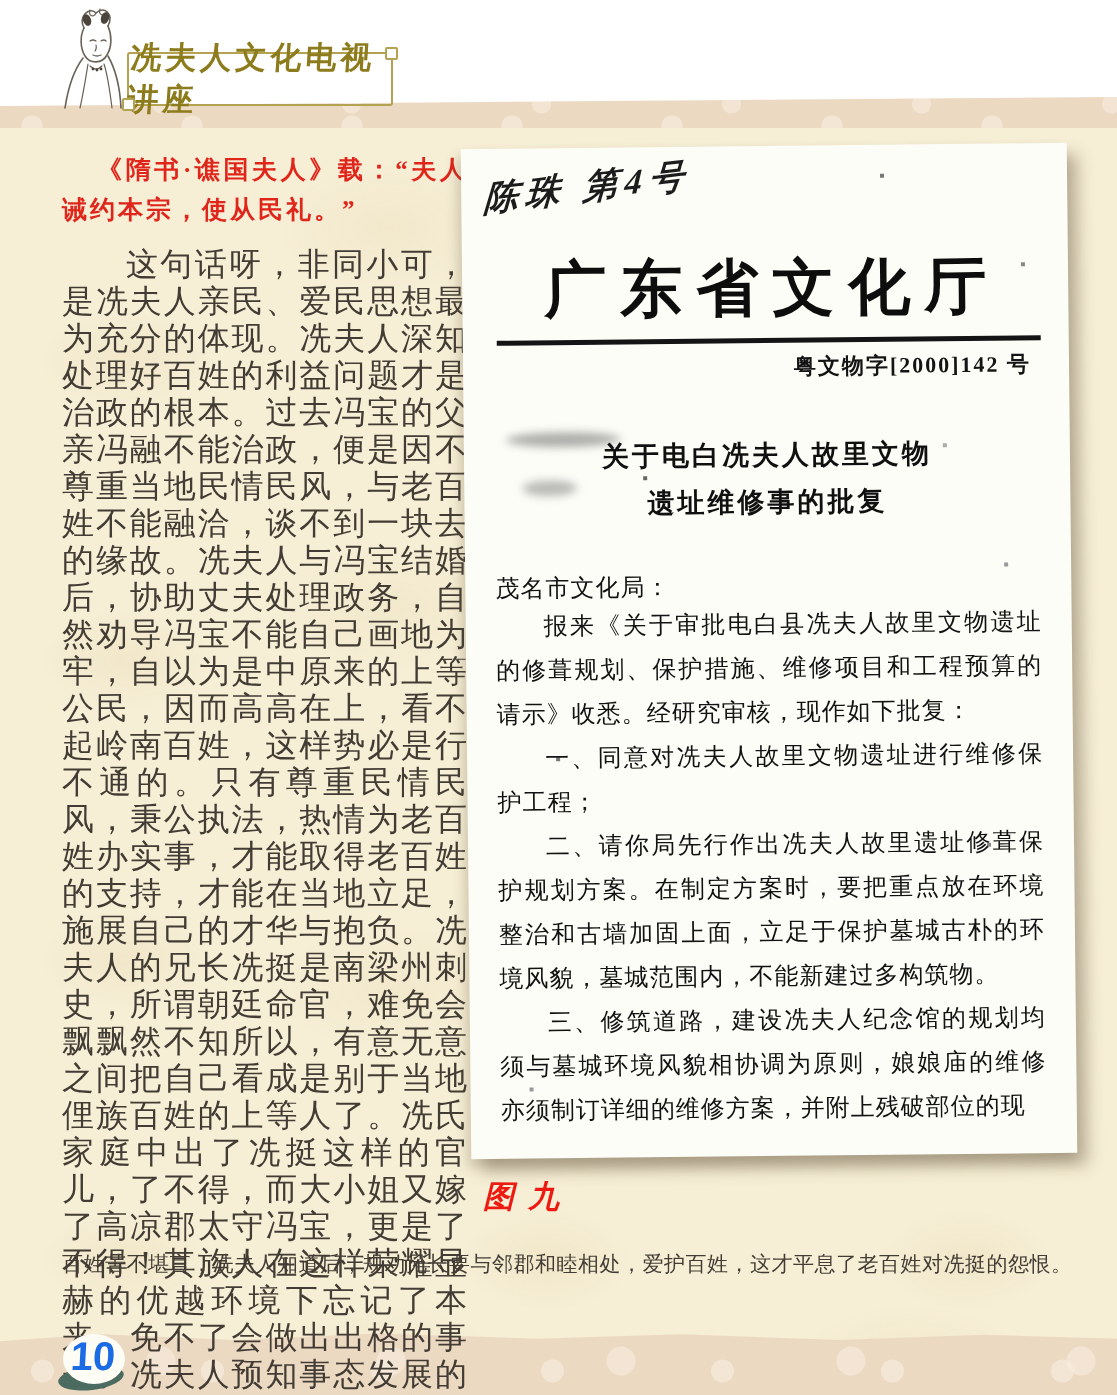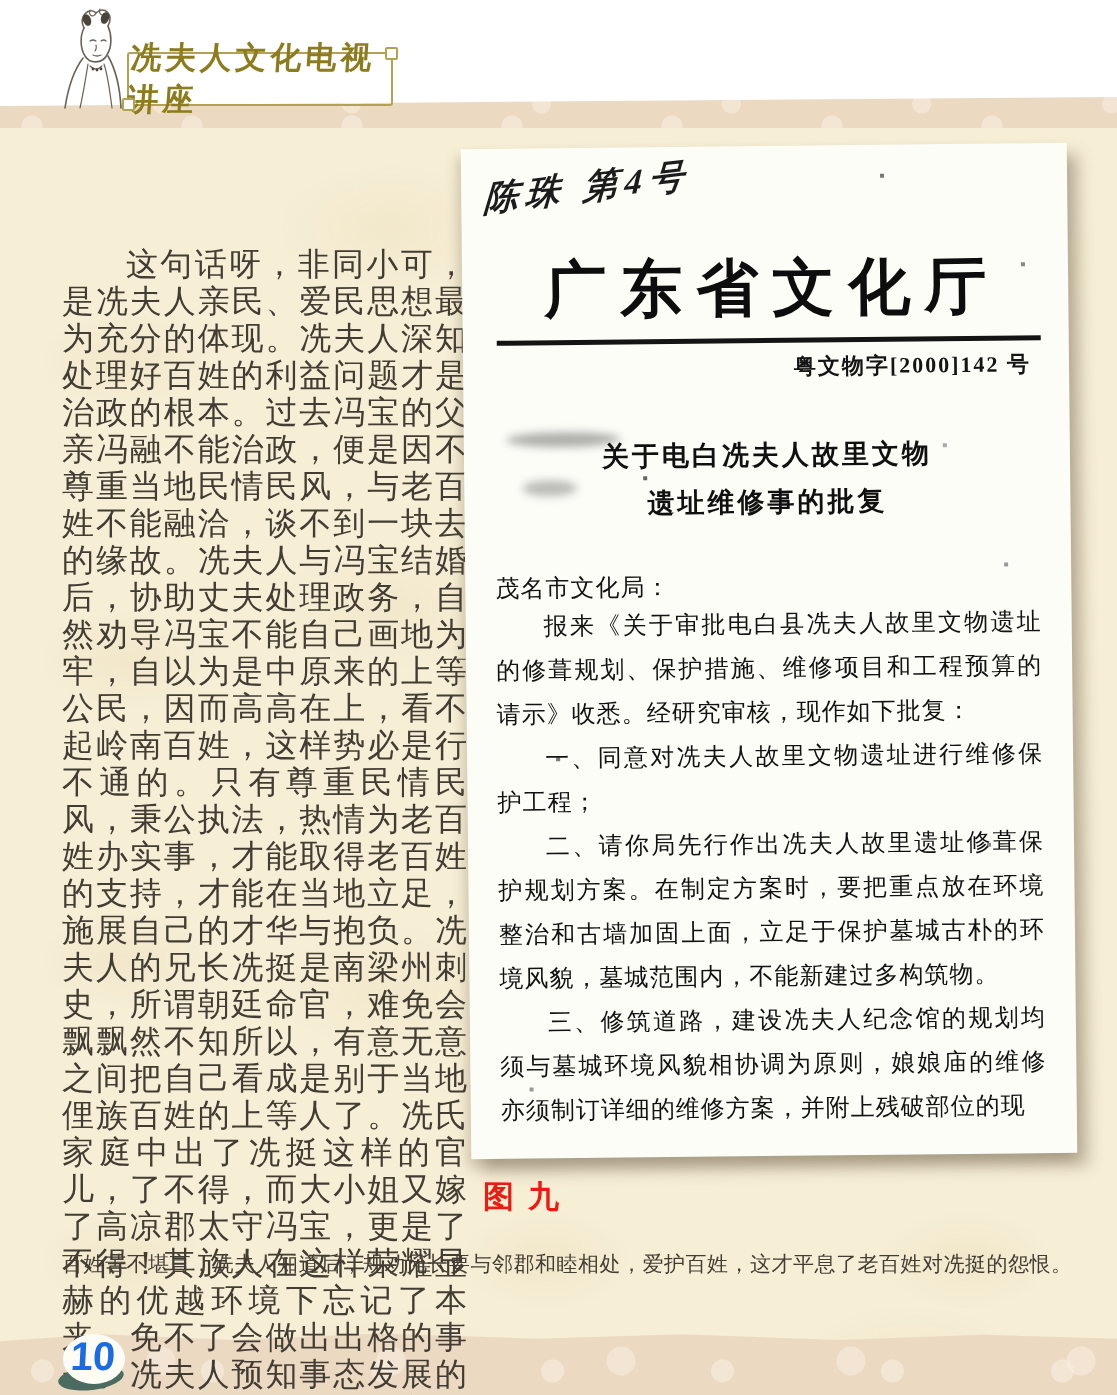--- a/index.html
+++ b/index.html
@@ -66,21 +66,21 @@
   .smudge-b{position:absolute;left:58px;top:332px;width:55px;height:16px;background:#7a7a7a;
         border-radius:50%;filter:blur(4px);opacity:.5;}
   .doc-recipient{position:absolute;top:424px;left:30px;font-size:24px;color:#121212;
         letter-spacing:1px;}
   .doc-body{position:absolute;top:456px;left:30px;right:30px;}
   .doc-body p{margin:0;font-size:24px;line-height:44px;letter-spacing:1px;color:#121212;
         text-align:justify;text-indent:2em;}
 
   
   .figure-caption{position:absolute;left:483px;top:1176px;z-index:3;font-size:31px;
-        font-weight:900;color:#ee1a12;letter-spacing:14px;}
+        font-weight:900;color:#ee1a12;letter-spacing:14px;font-style:italic;}
   .bottom-band{position:absolute;left:0;right:0;bottom:0;height:64px;z-index:1;
         background-color:#ecd9c2;
         background-image:
           radial-gradient(circle at 25% 50%, rgba(249,240,228,.55) 0 11px, rgba(249,240,228,0) 12px),
           radial-gradient(circle at 70% 30%, rgba(249,240,228,.5) 0 14px, rgba(249,240,228,0) 15px);
         background-size:170px 80px,230px 100px;
         clip-path:polygon(0 16%,9% 5%,21% 14%,34% 4%,48% 12%,61% 5%,75% 14%,88% 6%,100% 12%,100% 100%,0 100%);}
   .badge{position:absolute;left:58px;top:1334px;width:70px;height:58px;z-index:6;}
   .badge .dish{position:absolute;left:0;bottom:2px;width:66px;height:24px;background:#4b6a60;
         border-radius:50%;transform:rotate(-7deg);}
@@ -122,20 +122,21 @@
           <circle cx="47" cy="66" r="1.4"></circle>
           <circle cx="51" cy="65" r="1.4"></circle>
       </g>
     </svg>
   </div>
 
   <div class="plaque">
     <span class="plaque-title">冼夫人文化电视讲座</span>
   </div>
 
+  <div class="quote">《隋书·谯国夫人》载：“夫人诫约本宗，使从民礼。”</div>
   <div class="body-col">这句话呀，非同小可，是冼夫人亲民、爱民思想最为充分的体现。冼夫人深知处理好百姓的利益问题才是治政的根本。过去冯宝的父亲冯融不能治政，便是因不尊重当地民情民风，与老百姓不能融洽，谈不到一块去的缘故。冼夫人与冯宝结婚后，协助丈夫处理政务，自然劝导冯宝不能自己画地为牢，自以为是中原来的上等公民，因而高高在上，看不起岭南百姓，这样势必是行不通的。只有尊重民情民风，秉公执法，热情为老百姓办实事，才能取得老百姓的支持，才能在当地立足，施展自己的才华与抱负。冼夫人的兄长冼挺是南梁州刺史，所谓朝廷命官，难免会飘飘然不知所以，有意无意之间把自己看成是别于当地俚族百姓的上等人了。冼氏家庭中出了冼挺这样的官儿，了不得，而大小姐又嫁了高凉郡太守冯宝，更是了不得！其族人在这样荣耀显赫的优越环境下忘记了本来，免不了会做出出格的事来。冼夫人预知事态发展的严重性，苦心劝导夫家族人、娘家族人都要奉公守法，尊重爱护百姓，“使从民礼”。冼夫人的兄长冼挺，身为南梁州刺史，便恃着自己家族富强，掠夺邻郡土地人口，老</div>
   <div class="body-cont">百姓苦不堪言，冼夫人知道后，规劝兄长要与邻郡和睦相处，爱护百姓，这才平息了老百姓对冼挺的怨恨。</div>
 
   <div class="paper">
     <div class="specks"></div>
     <div class="hand-note">陈珠 第4号</div>
     <div class="doc-agency">广东省文化厅</div>
     <div class="doc-rule"></div>
     <div class="doc-number">粤文物字[2000]142 号</div>
     <div class="smudge-a"></div>

